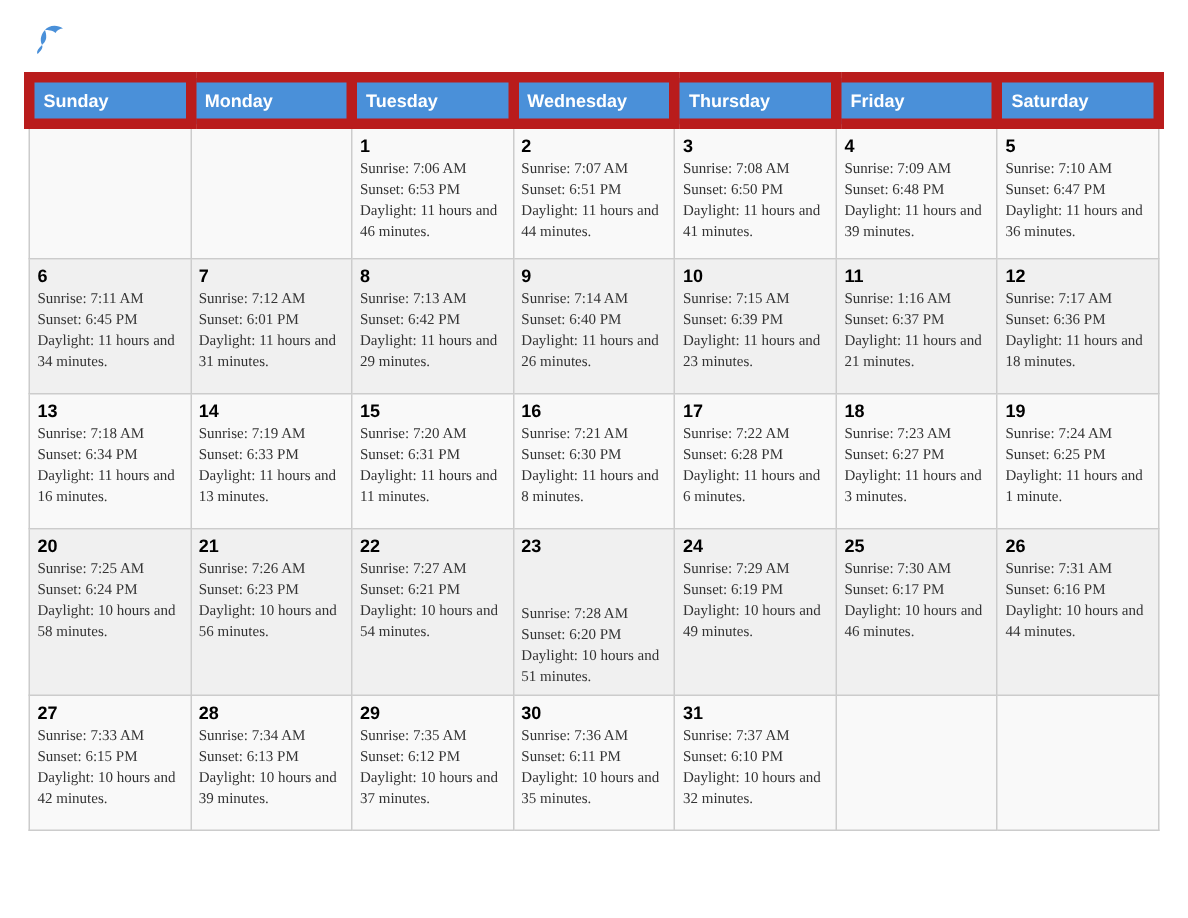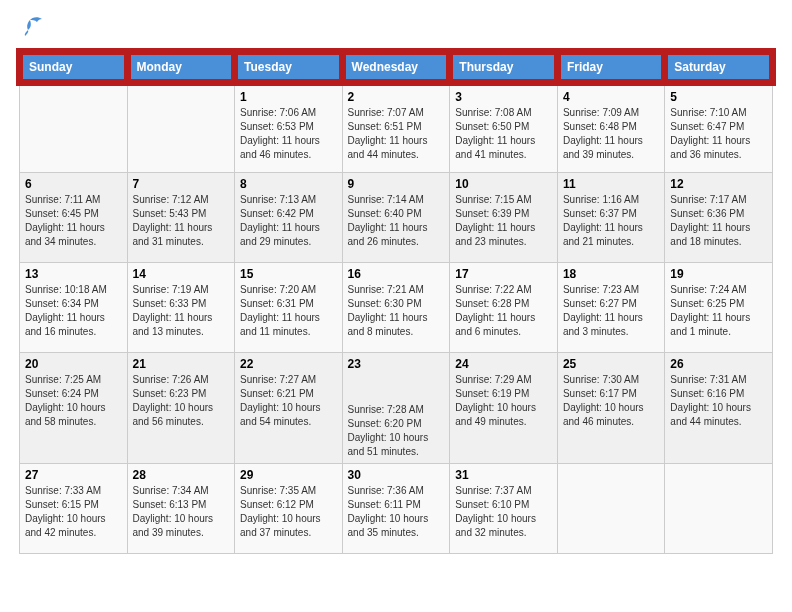--- a/index.html
+++ b/index.html
@@ -80,20 +80,21 @@
     .day-number {
       font-weight: bold;
       font-size: 12px;
       display: block;
       margin-bottom: 2px;
     }
     .day-info {
       color: #333;
       line-height: 1.4;
       font-size: 10px;
+      font-family: Liberation Serif, serif;
     }
     .empty-cell {
       background-color: #f0f0f0;
     }
   </style>
 </head>
 <body>
 
 <div class="header">
   <div class="logo">
@@ -163,21 +164,21 @@
       <tr>
         <td>
           <span class="day-number">6</span>
           <div class="day-info" style="white-space: pre-line;">Sunrise: 7:11 AM
 Sunset: 6:45 PM
 Daylight: 11 hours and 34 minutes.</div>
         </td>
         <td>
           <span class="day-number">7</span>
           <div class="day-info" style="white-space: pre-line;">Sunrise: 7:12 AM
-Sunset: 5:43 PM
+Sunset: 6:01 PM
 Daylight: 11 hours and 31 minutes.</div>
         </td>
         <td>
           <span class="day-number">8</span>
           <div class="day-info" style="white-space: pre-line;">Sunrise: 7:13 AM
 Sunset: 6:42 PM
 Daylight: 11 hours and 29 minutes.</div>
         </td>
         <td>
           <span class="day-number">9</span>
@@ -200,21 +201,21 @@
         <td>
           <span class="day-number">12</span>
           <div class="day-info" style="white-space: pre-line;">Sunrise: 7:17 AM
 Sunset: 6:36 PM
 Daylight: 11 hours and 18 minutes.</div>
         </td>
       </tr>
       <tr>
         <td>
           <span class="day-number">13</span>
-          <div class="day-info" style="white-space: pre-line;">Sunrise: 10:18 AM
+          <div class="day-info" style="white-space: pre-line;">Sunrise: 7:18 AM
 Sunset: 6:34 PM
 Daylight: 11 hours and 16 minutes.</div>
         </td>
         <td>
           <span class="day-number">14</span>
           <div class="day-info" style="white-space: pre-line;">Sunrise: 7:19 AM
 Sunset: 6:33 PM
 Daylight: 11 hours and 13 minutes.</div>
         </td>
         <td>

